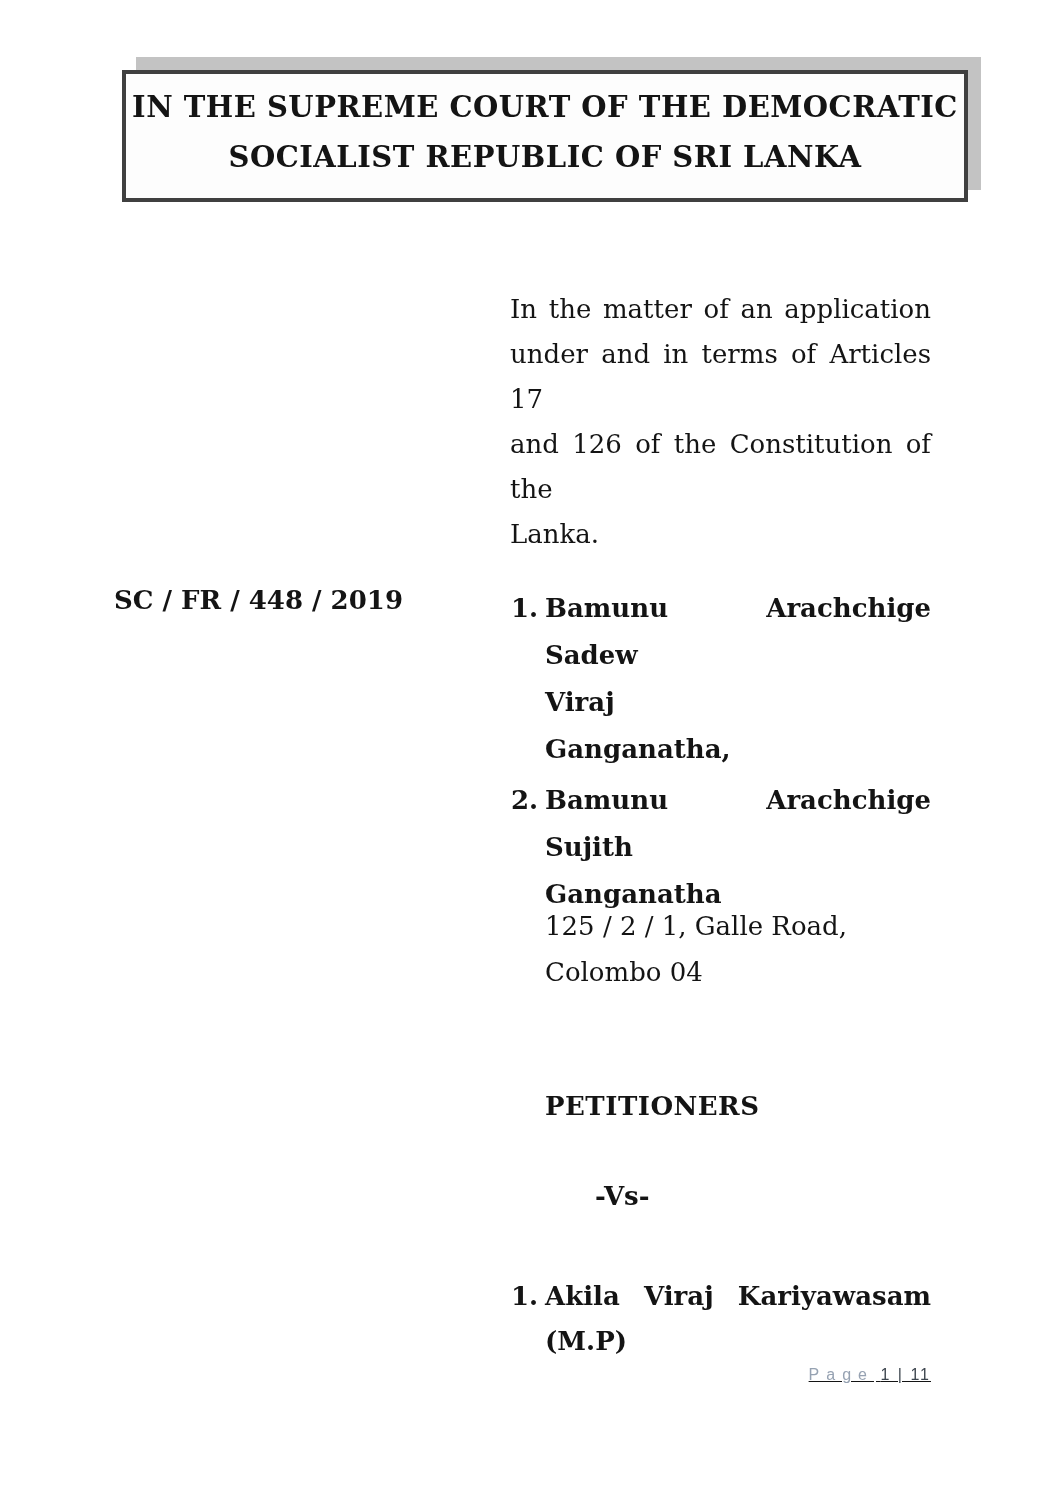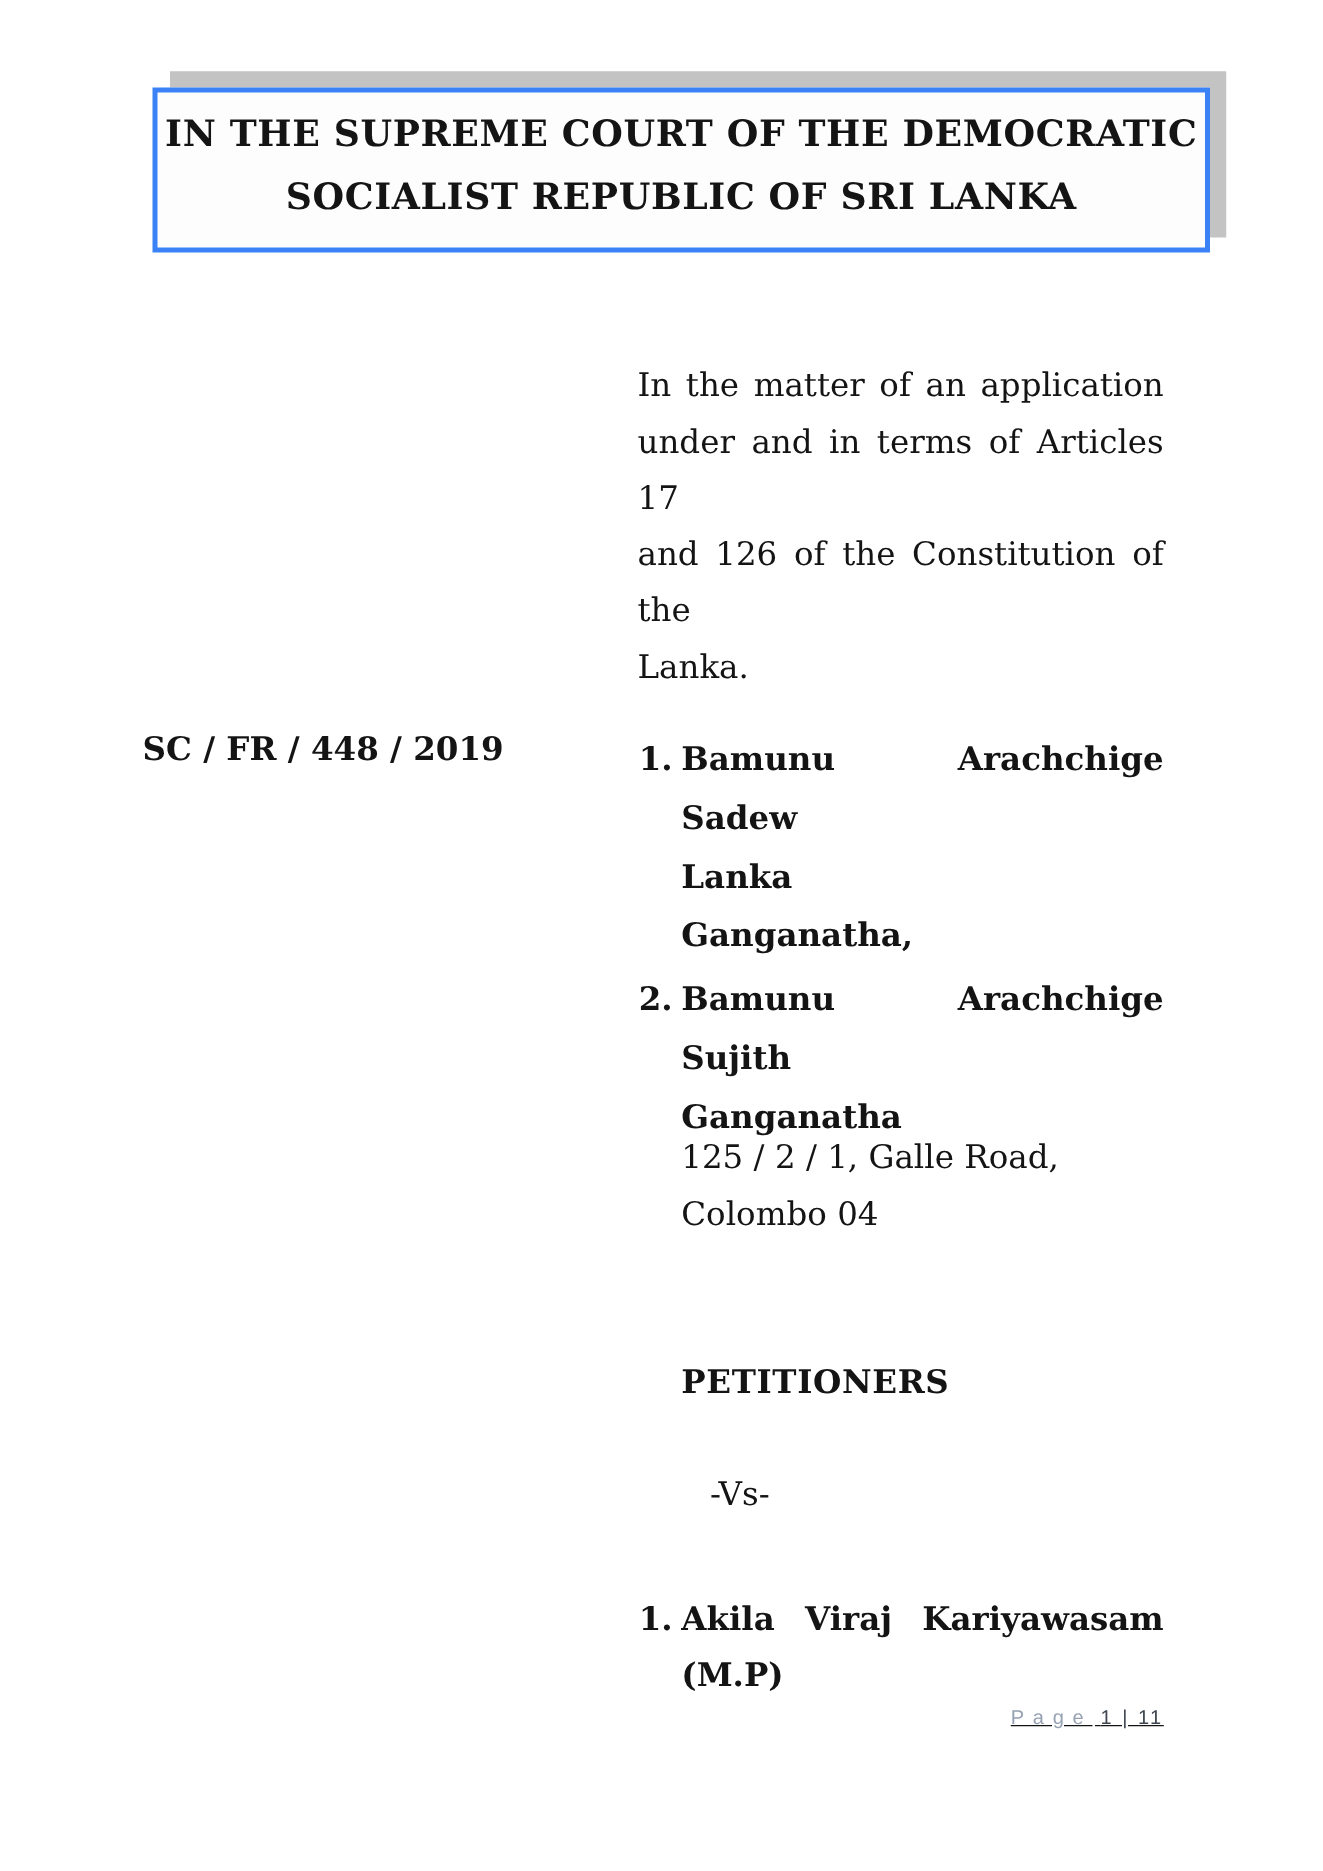--- a/index.html
+++ b/index.html
@@ -26,21 +26,21 @@
     height: 133px;
     background: #c3c3c3;
   }
   .title-box {
     position: absolute;
     left: 122px;
     top: 70px;
     width: 846px;
     height: 132px;
     box-sizing: border-box;
-    border: 4px solid #3b82f6;
+    border: 4px solid #404040;
     background: #fdfdfd;
     text-align: center;
     padding-top: 8px;
   }
   .title-line {
     font-size: 29px;
     font-weight: bold;
     line-height: 50px;
     letter-spacing: 0.5px;
     white-space: nowrap;
@@ -97,23 +97,23 @@
     left: 545px;
     top: 1091px;
     font-weight: bold;
     text-decoration-thickness: 2px;
     text-underline-offset: 6px;
     letter-spacing: 0.5px;
   }
 
   .versus {
     position: absolute;
-    left: 568px;
+    left: 595px;
     top: 1181px;
-    font-weight: normal;
+    font-weight: bold;
   }
 
   .footer {
     position: absolute;
     top: 1366px;
     right: 127px;
     font-family: "Liberation Sans", "DejaVu Sans", sans-serif;
     font-size: 16px;
     white-space: nowrap;
     text-decoration: underline;
@@ -145,21 +145,21 @@
     <div class="jline">and 126 of the Constitution of the</div>
     <div>Lanka.</div>
   </div>
 
   <div class="case-number body-text">SC / FR / 448 / 2019</div>
 
   <div class="list-item body-text" style="top:585px;">
     <span class="item-num">1.</span>
     <div class="item-lines">
       <div class="jline">Bamunu Arachchige Sadew</div>
-      <div>Lanka</div>
+      <div>Viraj</div>
       <div>Ganganatha,</div>
     </div>
   </div>
 
   <div class="list-item body-text" style="top:777px;">
     <span class="item-num">2.</span>
     <div class="item-lines">
       <div class="jline">Bamunu Arachchige Sujith</div>
       <div>Ganganatha</div>
     </div>

